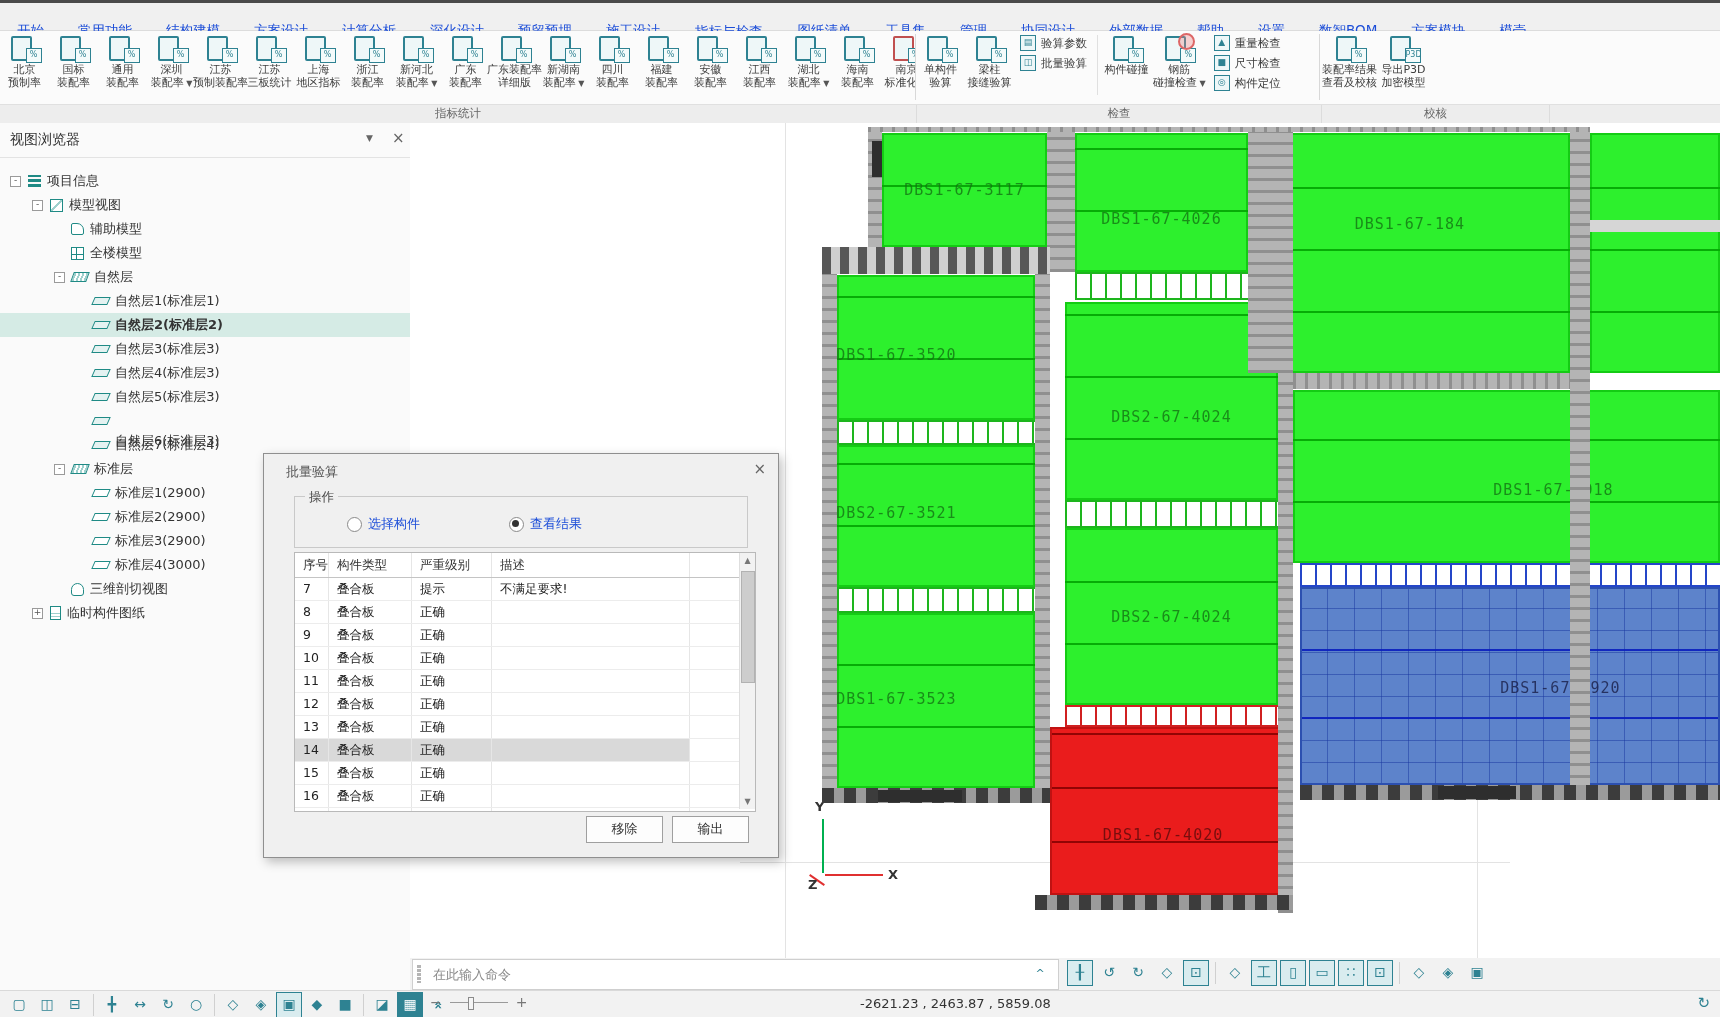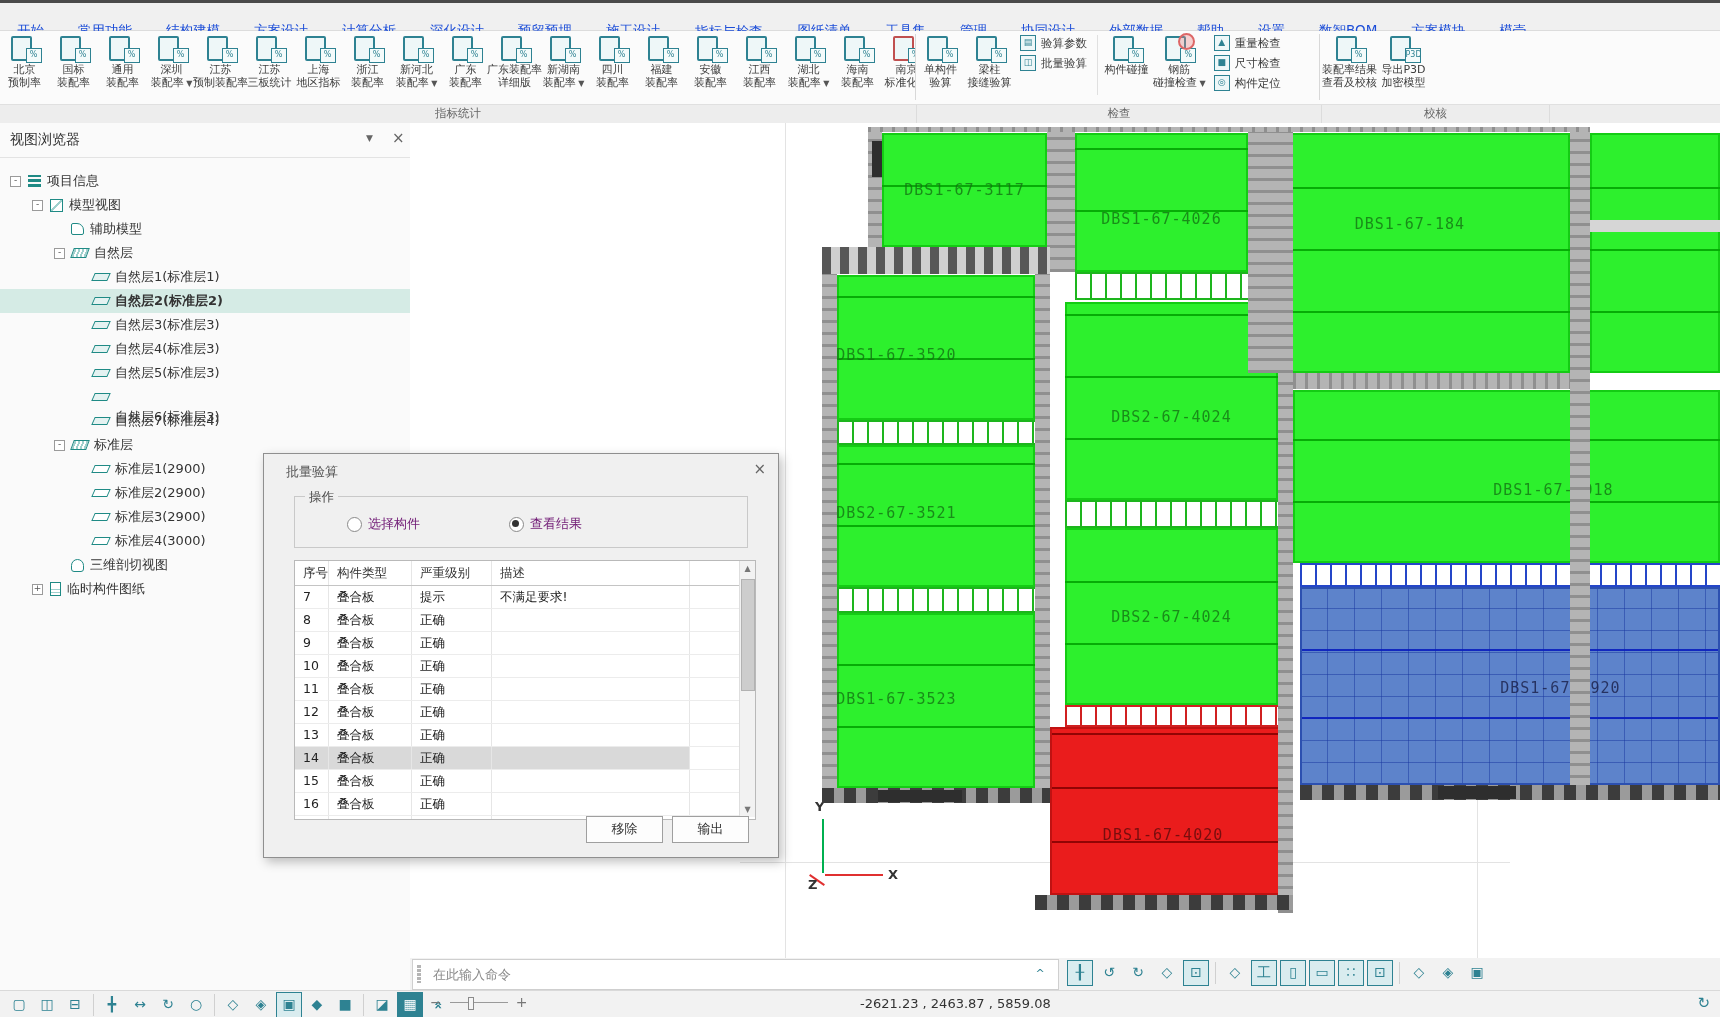--- a/index.html
+++ b/index.html
@@ -80,24 +80,24 @@
   .strip.b{background:repeating-linear-gradient(90deg,#2446c8 0 2px,rgba(0,0,0,0) 2px 15px),#fff;border-top:2px solid #2446c8;border-bottom:2px solid #2446c8;}
   #axis{position:absolute;left:0;top:0;}
   .axis-label{position:absolute;font-size:13px;font-weight:bold;color:#333;}
   
   #dialog{position:absolute;left:263px;top:453px;width:514px;height:403px;background:#f0f0f0;
     border:1px solid #8f8f8f;box-shadow:3px 4px 10px rgba(0,0,0,.25);z-index:50;}
   #dlg-title{position:absolute;left:22px;top:9px;font-size:13px;color:#555;}
   #dlg-close{position:absolute;right:12px;top:6px;font-size:15px;color:#666;cursor:default;}
   #dlg-group{position:absolute;left:30px;top:42px;width:452px;height:50px;border:1px solid #c9c9c9;}
   #dlg-legend{position:absolute;left:10px;top:-8px;background:#f0f0f0;padding:0 4px;font-size:12.5px;color:#444;}
-  .radio-item{position:absolute;top:18px;display:flex;align-items:center;font-size:13px;color:#701a75;cursor:default;}
+  .radio-item{position:absolute;top:18px;display:flex;align-items:center;font-size:13px;color:#1d4ed8;cursor:default;}
   .radio{width:13px;height:13px;border:1px solid #8a8a8a;border-radius:50%;background:#fff;margin-right:6px;flex:none;}
   .radio.on::after{content:"";display:block;width:7px;height:7px;border-radius:50%;background:#333;margin:2px;}
-  #dlg-table{position:absolute;left:30px;top:106px;width:460px;height:258px;background:#14b8a6;border:1px solid #b9b9b9;overflow:hidden;}
+  #dlg-table{position:absolute;left:30px;top:98px;width:460px;height:258px;background:#14b8a6;border:1px solid #b9b9b9;overflow:hidden;}
   .thead{display:flex;height:24px;border-bottom:1px solid #c4c4c4;background:#fff;}
   .thead .cell{font-size:12.5px;color:#333;line-height:24px;}
   .cell{padding-left:8px;box-sizing:border-box;border-right:1px solid #e6e6e6;overflow:hidden;white-space:nowrap;}
   .trrow{display:flex;height:22px;border-bottom:1px solid #ececec;background:#fff;}
   .trrow .cell{font-size:12.5px;color:#222;line-height:22px;}
   .trrow.sel .cell{background:#d9d9d9;}
   .trrow .cell.blank{background:#fff !important;border-right:none;}
   #dlg-scroll{position:absolute;right:0;top:0;width:15px;height:256px;background:#f2f2f2;border-left:1px solid #dedede;}
   .sarrow{position:absolute;left:0;width:15px;height:15px;font-size:8px;color:#777;text-align:center;line-height:15px;cursor:default;}
   #sthumb{position:absolute;left:1px;top:18px;width:12px;height:110px;background:#cdcdcd;border:1px solid #b2b2b2;cursor:default;}
@@ -410,20 +410,25 @@
           <div class="exp">-</div>
           <div class="ticon t-model"></div>
           <div style="display: inline;">模型视图</div>
         </div>
         <div class="trow" style="padding-left: 54px;">
           <div style="width: 15px; flex: 0 0 auto;"></div>
           <div class="ticon t-aux"></div>
           <div style="display: inline;">辅助模型</div>
         </div>
         <div class="trow" style="padding-left: 54px;">
+          <div style="width: 15px; flex: 0 0 auto;"></div>
+          <div class="ticon t-building"></div>
+          <div style="display: inline;">全楼模型</div>
+        </div>
+        <div class="trow" style="padding-left: 54px;">
           <div class="exp">-</div>
           <div class="ticon t-layers"></div>
           <div style="display: inline;">自然层</div>
         </div>
         <div class="trow" style="padding-left: 76px;">
           <div style="width: 15px; flex: 0 0 auto;"></div>
           <div class="ticon t-layer"></div>
           <div style="display: inline;">自然层1(标准层1)</div>
         </div>
         <div class="trow sel" style="padding-left: 76px;">

